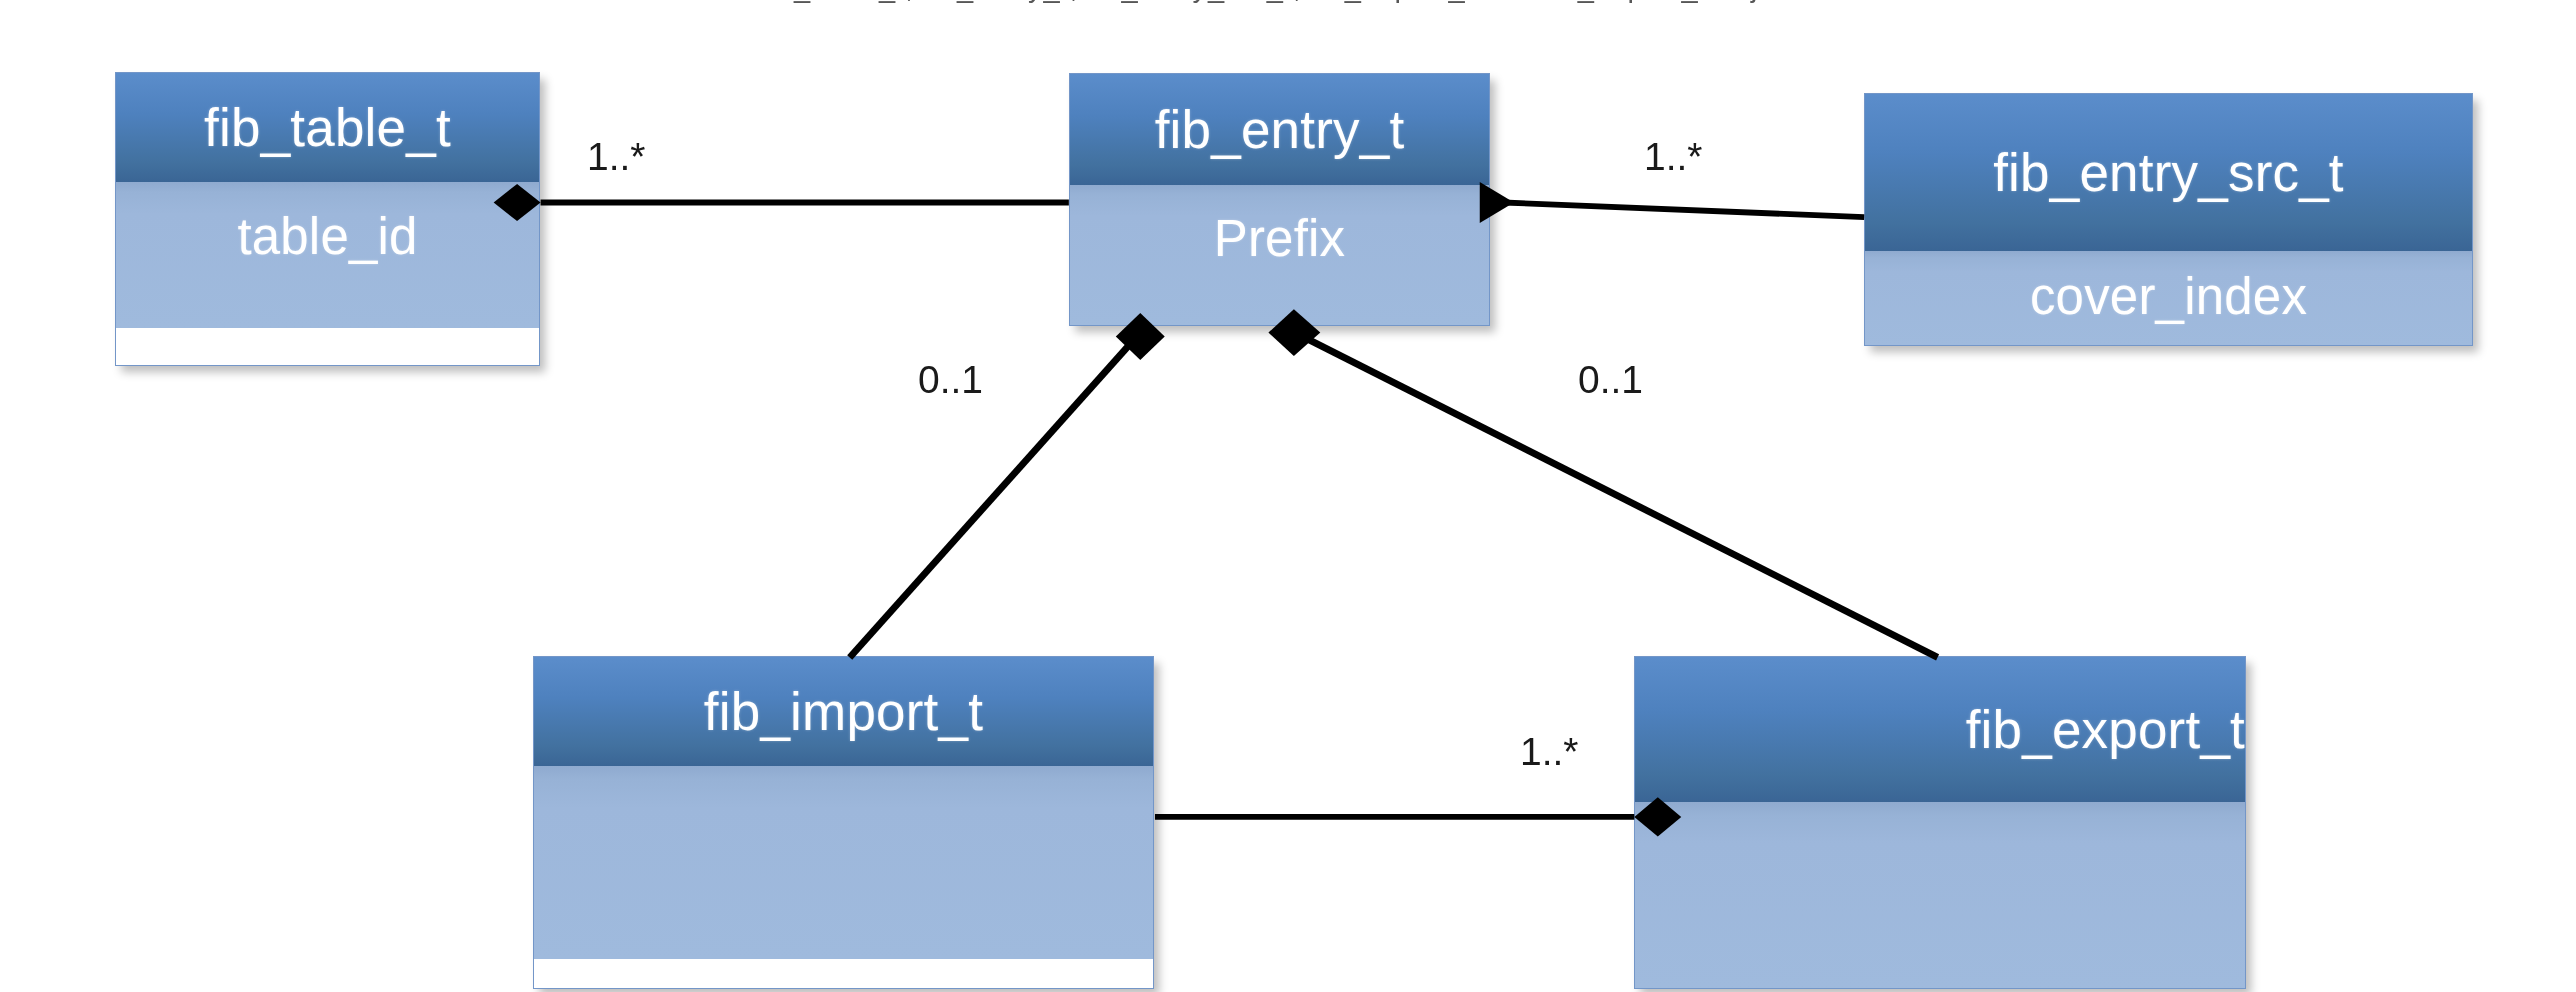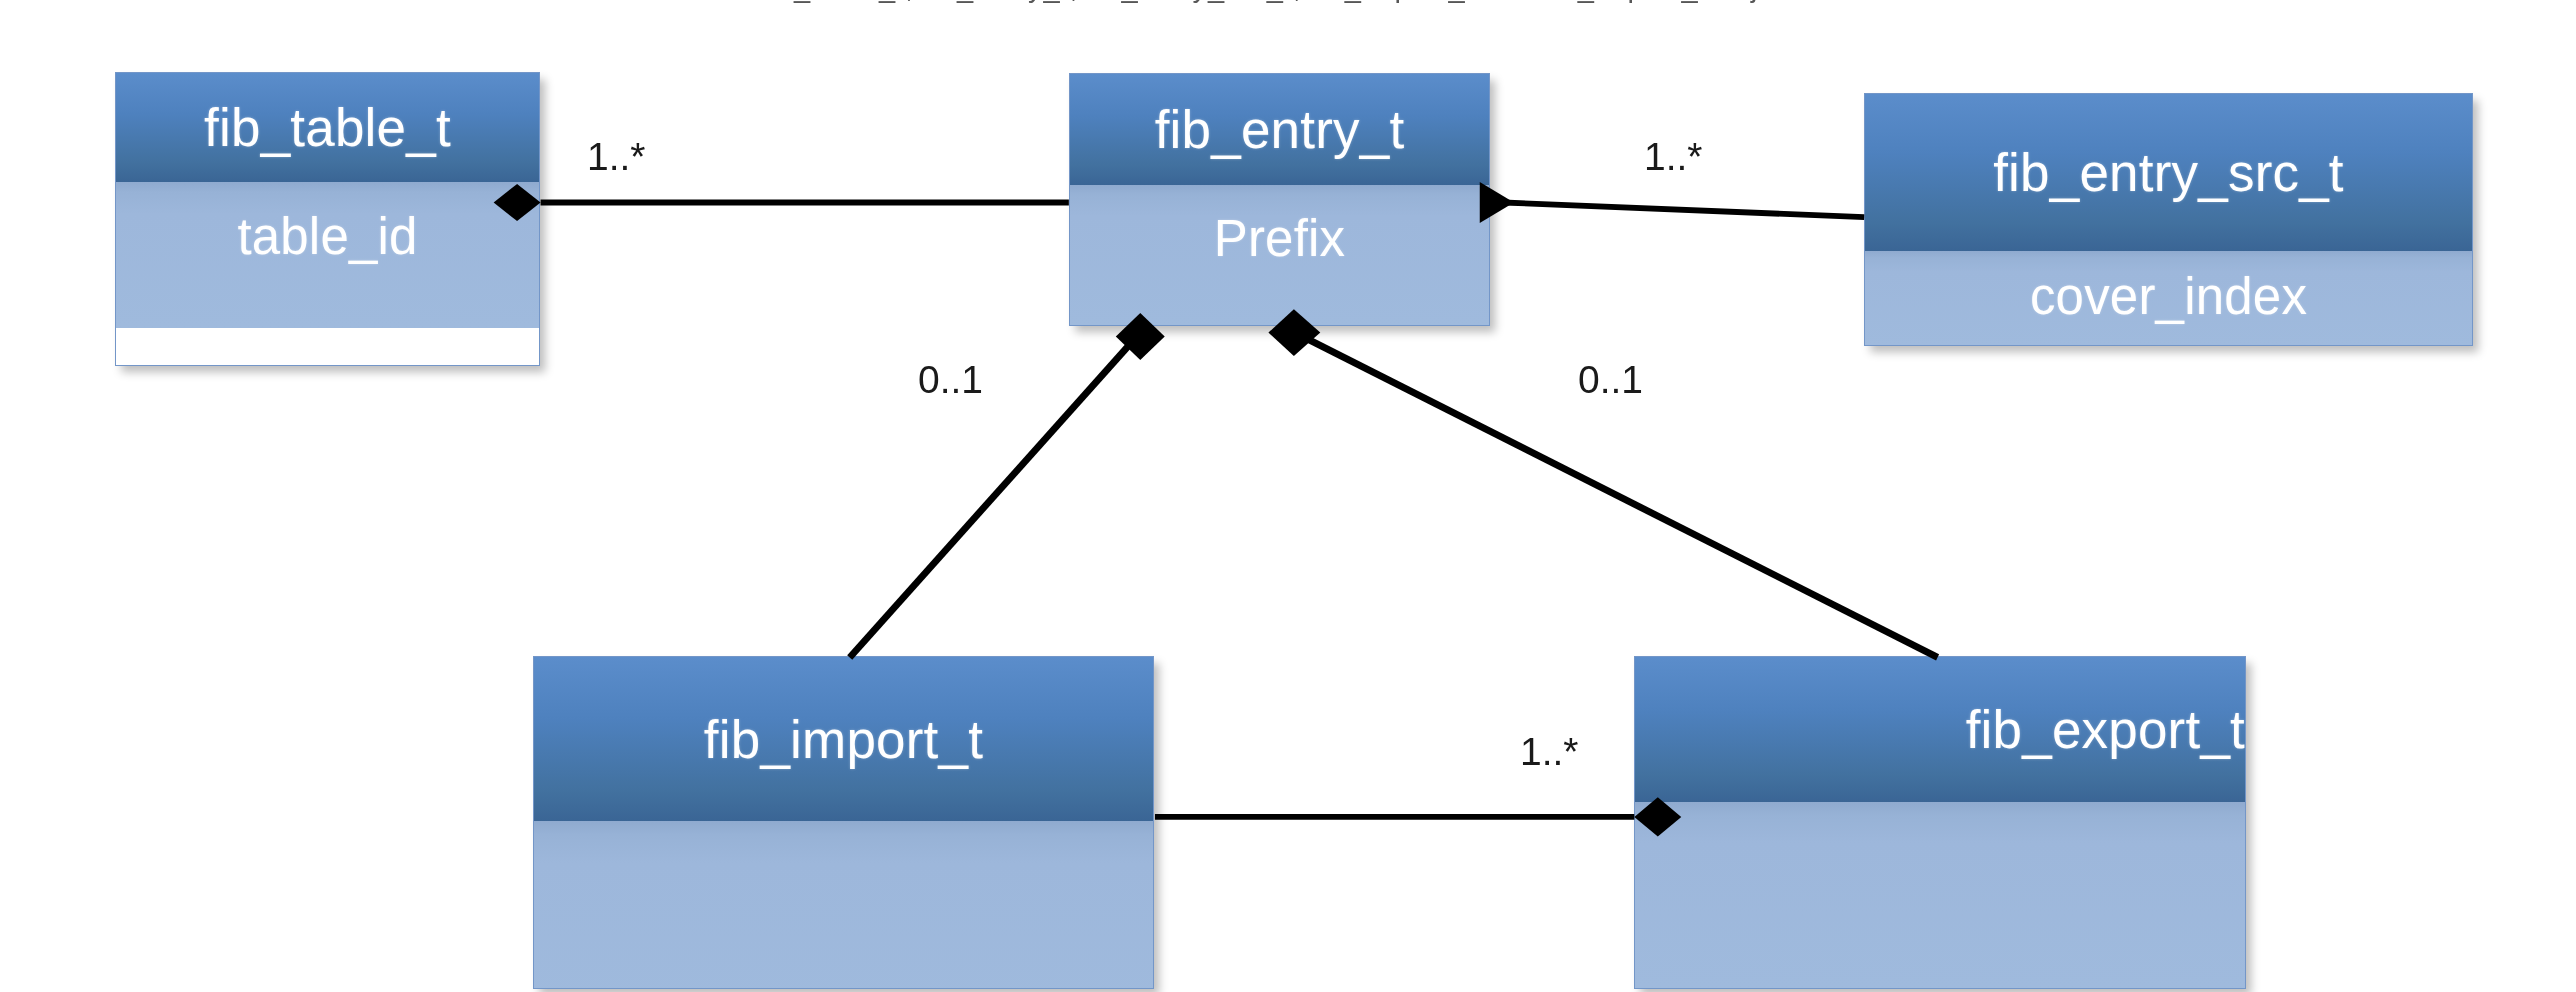--- a/index.html
+++ b/index.html
@@ -155,21 +155,21 @@
   <div class="uml-box" style="left:1864px; top:93px; width:609px; height:253px;">
     <div class="uml-header" style="height:157px;">
       <span class="uml-title" style="font-size:53px;">fib_entry_src_t</span>
     </div>
     <div class="uml-body" style="height:96px;">
       <span class="uml-attr" style="font-size:51px; margin-top:-5.9px;">cover_index</span>
     </div>
   </div>
 
   <div class="uml-box" style="left:533px; top:656px; width:621px; height:333px;">
-    <div class="uml-header" style="height:164px;text-align:right;">
+    <div class="uml-header" style="height:109px;text-align:right;">
       <span class="uml-title" style="font-size:53px;">fib_import_t</span>
     </div>
     <div class="uml-body" style="height:193px;">
       <span class="uml-attr" style="font-size:51px;"></span>
     </div>
   </div>
 
   <div class="uml-box" style="left:1634px; top:656px; width:612px; height:333px;">
     <div class="uml-header" style="height:145px;justify-content:flex-end;">
       <span class="uml-title" style="font-size:53px;">fib_export_t</span>

